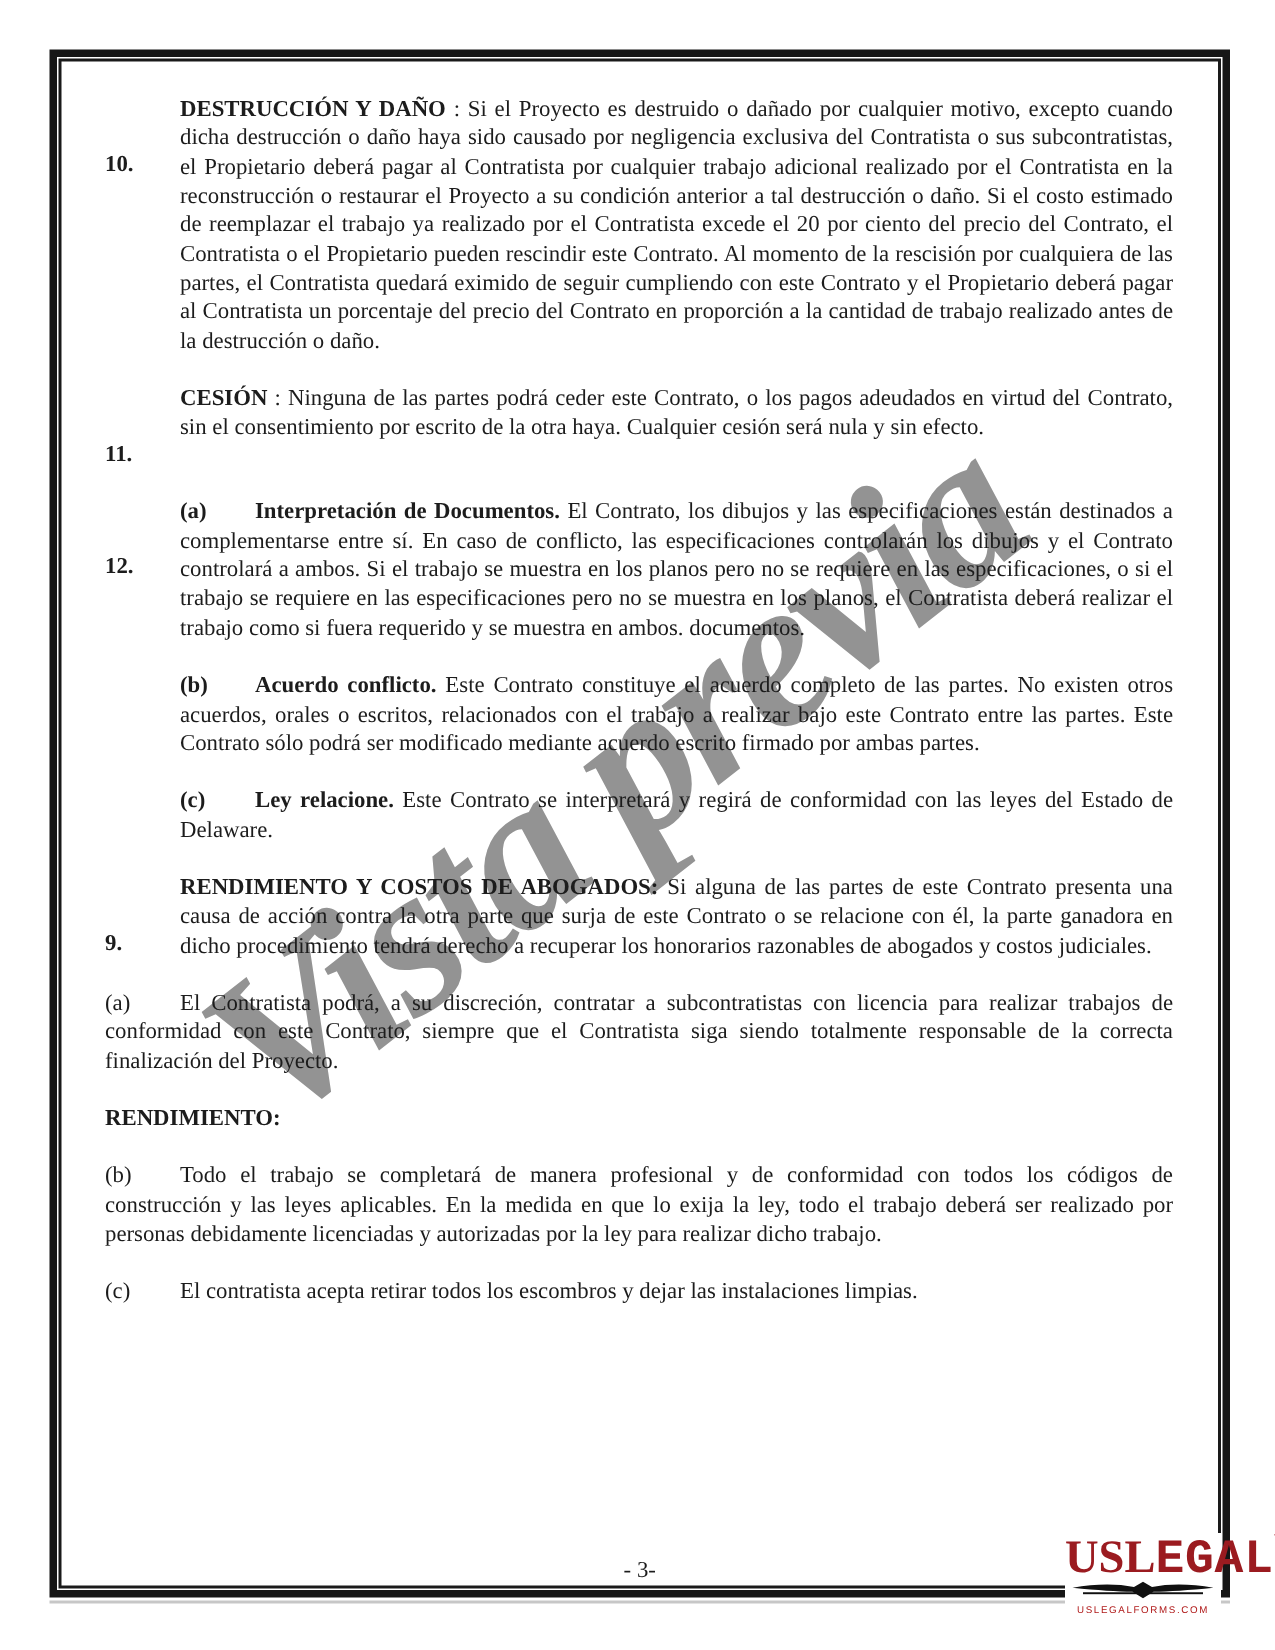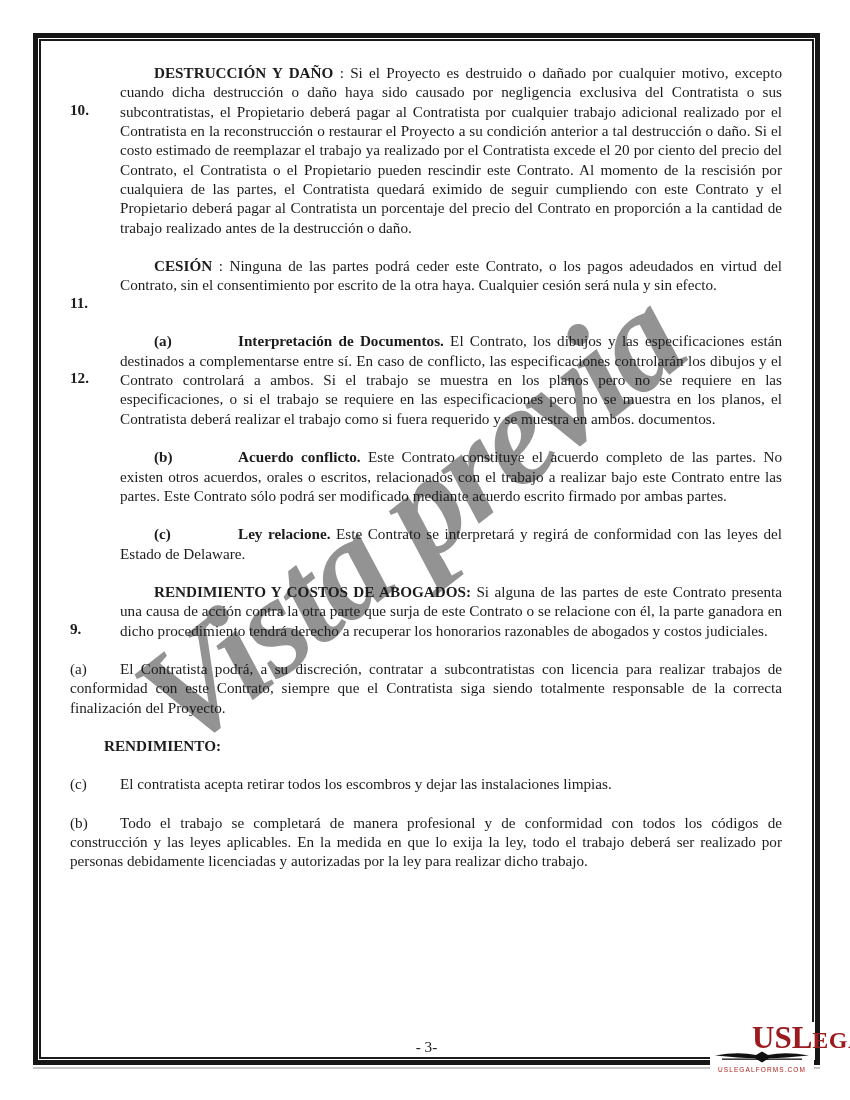--- a/index.html
+++ b/index.html
@@ -51,21 +51,21 @@
     line-height: 19.35px;
     z-index: 2;
   }
   .sec { display: flex; margin-bottom: 19px; }
   .sec:last-child { margin-bottom: 0; }
   .num { flex: 0 0 50px; font-weight: bold; margin-top: 37px; }
   .txt { flex: 1; text-align: justify; }
   .para { margin: 0; }
   .para + .para { margin-top: 19px; }
   .letter { display: inline-block; width: 50px; }
-  .b { font-weight: bold; margin-left: 34px; }
+  .b { font-weight: bold; }
   
   .footer {
     position: absolute; left: 33px; top: 1038px;
     width: 787px;
     text-align: center;
     font-size: 15.2px;
     z-index: 2;
   }
   
   .logo {
@@ -75,22 +75,22 @@
     background: #ffffff;
     z-index: 3;
     line-height: 1;
   }
   .logo-text {
     font-family: "Liberation Serif", "DejaVu Serif", serif;
     font-weight: bold;
     color: #9b1b20;
     white-space: nowrap;
   }
-  .logo-text .big   { font-size: 31px; margin-left: 42px; }
-  .logo-text .small { font-size: 24px; letter-spacing: 0.5px; }
+  .logo-text .big   { font-size: 31px; }
+  .logo-text .small { font-size: 32px; letter-spacing: 0.5px; font-family: Liberation Mono, monospace; }
   .logo-text .tm    { font-size: 8px; vertical-align: top; color: #9b1b20; }
   .logo-eagle { margin-top: -3px; }
   .logo-sub {
     font-family: "Liberation Sans", "DejaVu Sans", sans-serif;
     font-size: 6.5px;
     letter-spacing: 1.1px;
     color: #b01a1a;
     margin-top: 1px;
     white-space: nowrap;
   }
@@ -134,22 +134,22 @@
     <div class="num">9.</div>
     <div class="txt">
       <p class="para"><span class="b">RENDIMIENTO Y COSTOS DE ABOGADOS:</span><span> Si alguna de las partes de este Contrato presenta una causa de acción contra la otra parte que surja de este Contrato o se relacione con él, la parte ganadora en dicho procedimiento tendrá derecho a recuperar los honorarios razonables de abogados y costos judiciales.</span></p>
     </div>
   </div>
 
   <div class="sec">
     <div class="txt">
       <p class="para"><span class="letter">(a)</span><span>El Contratista podrá, a su discreción, contratar a subcontratistas con licencia para realizar trabajos de conformidad con este Contrato, siempre que el Contratista siga siendo totalmente responsable de la correcta finalización del Proyecto.</span></p>
       <p class="para"><span class="b">RENDIMIENTO:</span></p>
+      <p class="para"><span class="letter">(b)</span><span>Todo el trabajo se completará de manera profesional y de conformidad con todos los códigos de construcción y las leyes aplicables. En la medida en que lo exija la ley, todo el trabajo deberá ser realizado por personas debidamente licenciadas y autorizadas por la ley para realizar dicho trabajo.</span></p>
       <p class="para"><span class="letter">(c)</span><span>El contratista acepta retirar todos los escombros y dejar las instalaciones limpias.</span></p>
-      <p class="para"><span class="letter">(b)</span><span>Todo el trabajo se completará de manera profesional y de conformidad con todos los códigos de construcción y las leyes aplicables. En la medida en que lo exija la ley, todo el trabajo deberá ser realizado por personas debidamente licenciadas y autorizadas por la ley para realizar dicho trabajo.</span></p>
     </div>
   </div>
 
 
 </div>
 
 <div class="footer">- 3-</div>
 
 <div class="logo">
   <div class="logo-text"><span class="big">USL</span><span class="small">EGAL</span><span class="tm">™</span></div>

